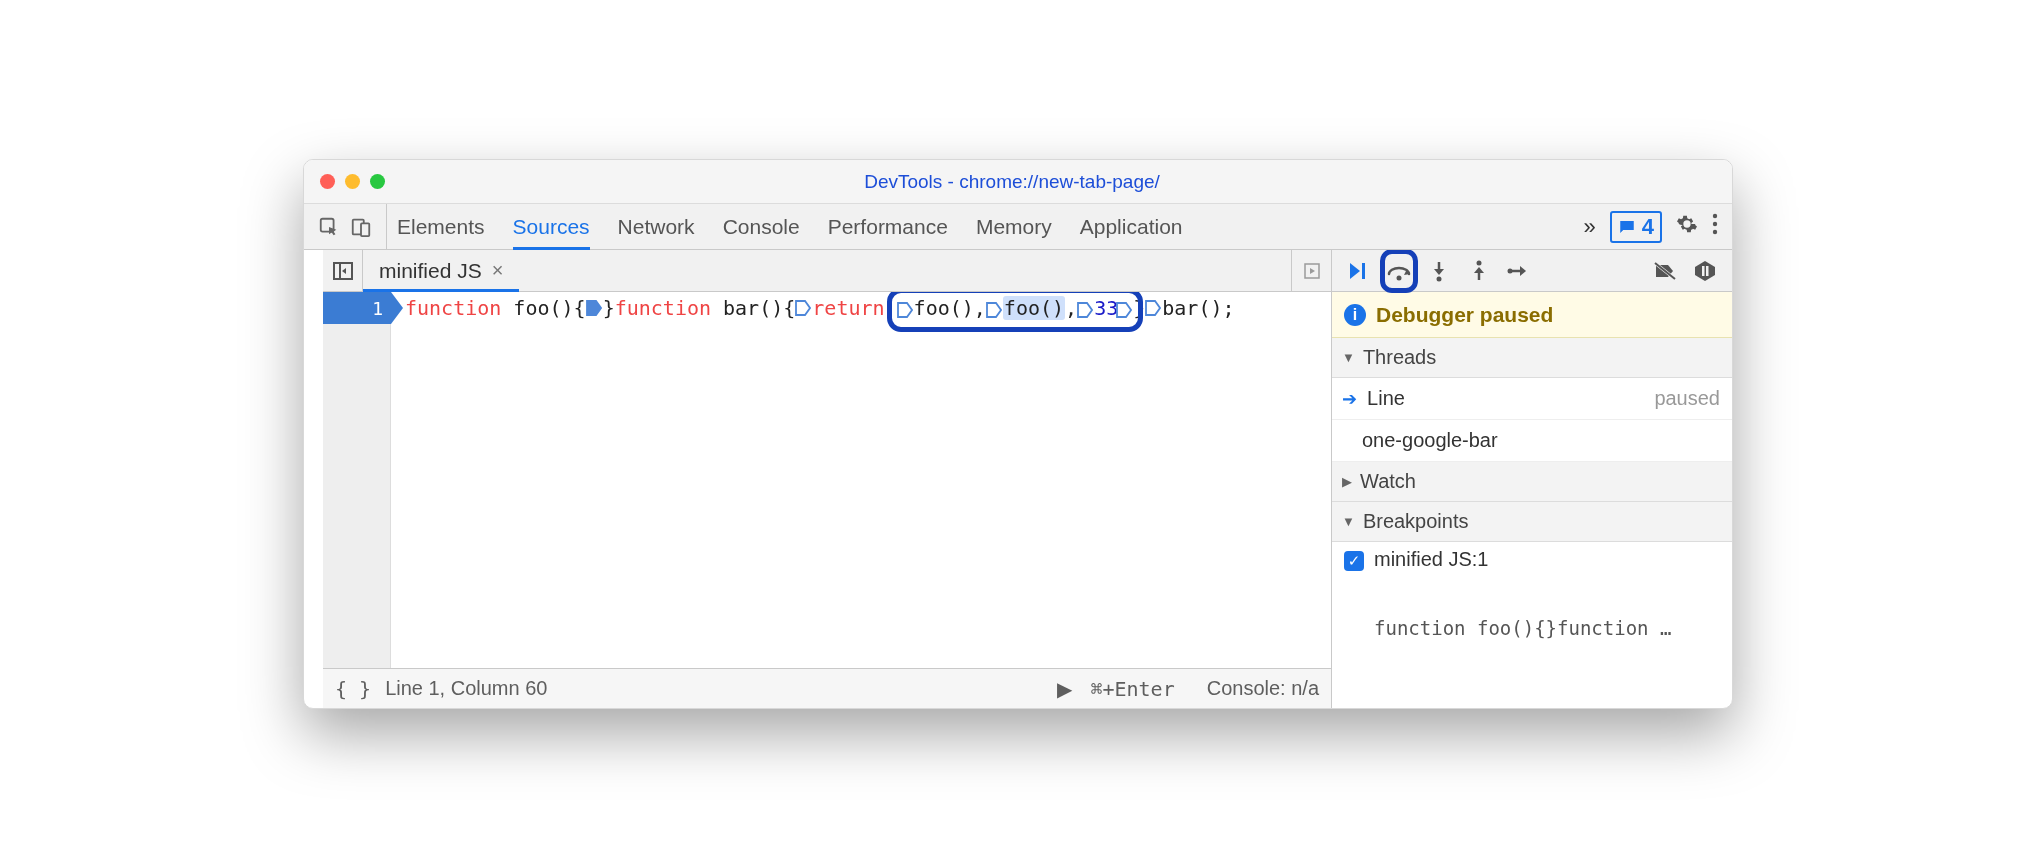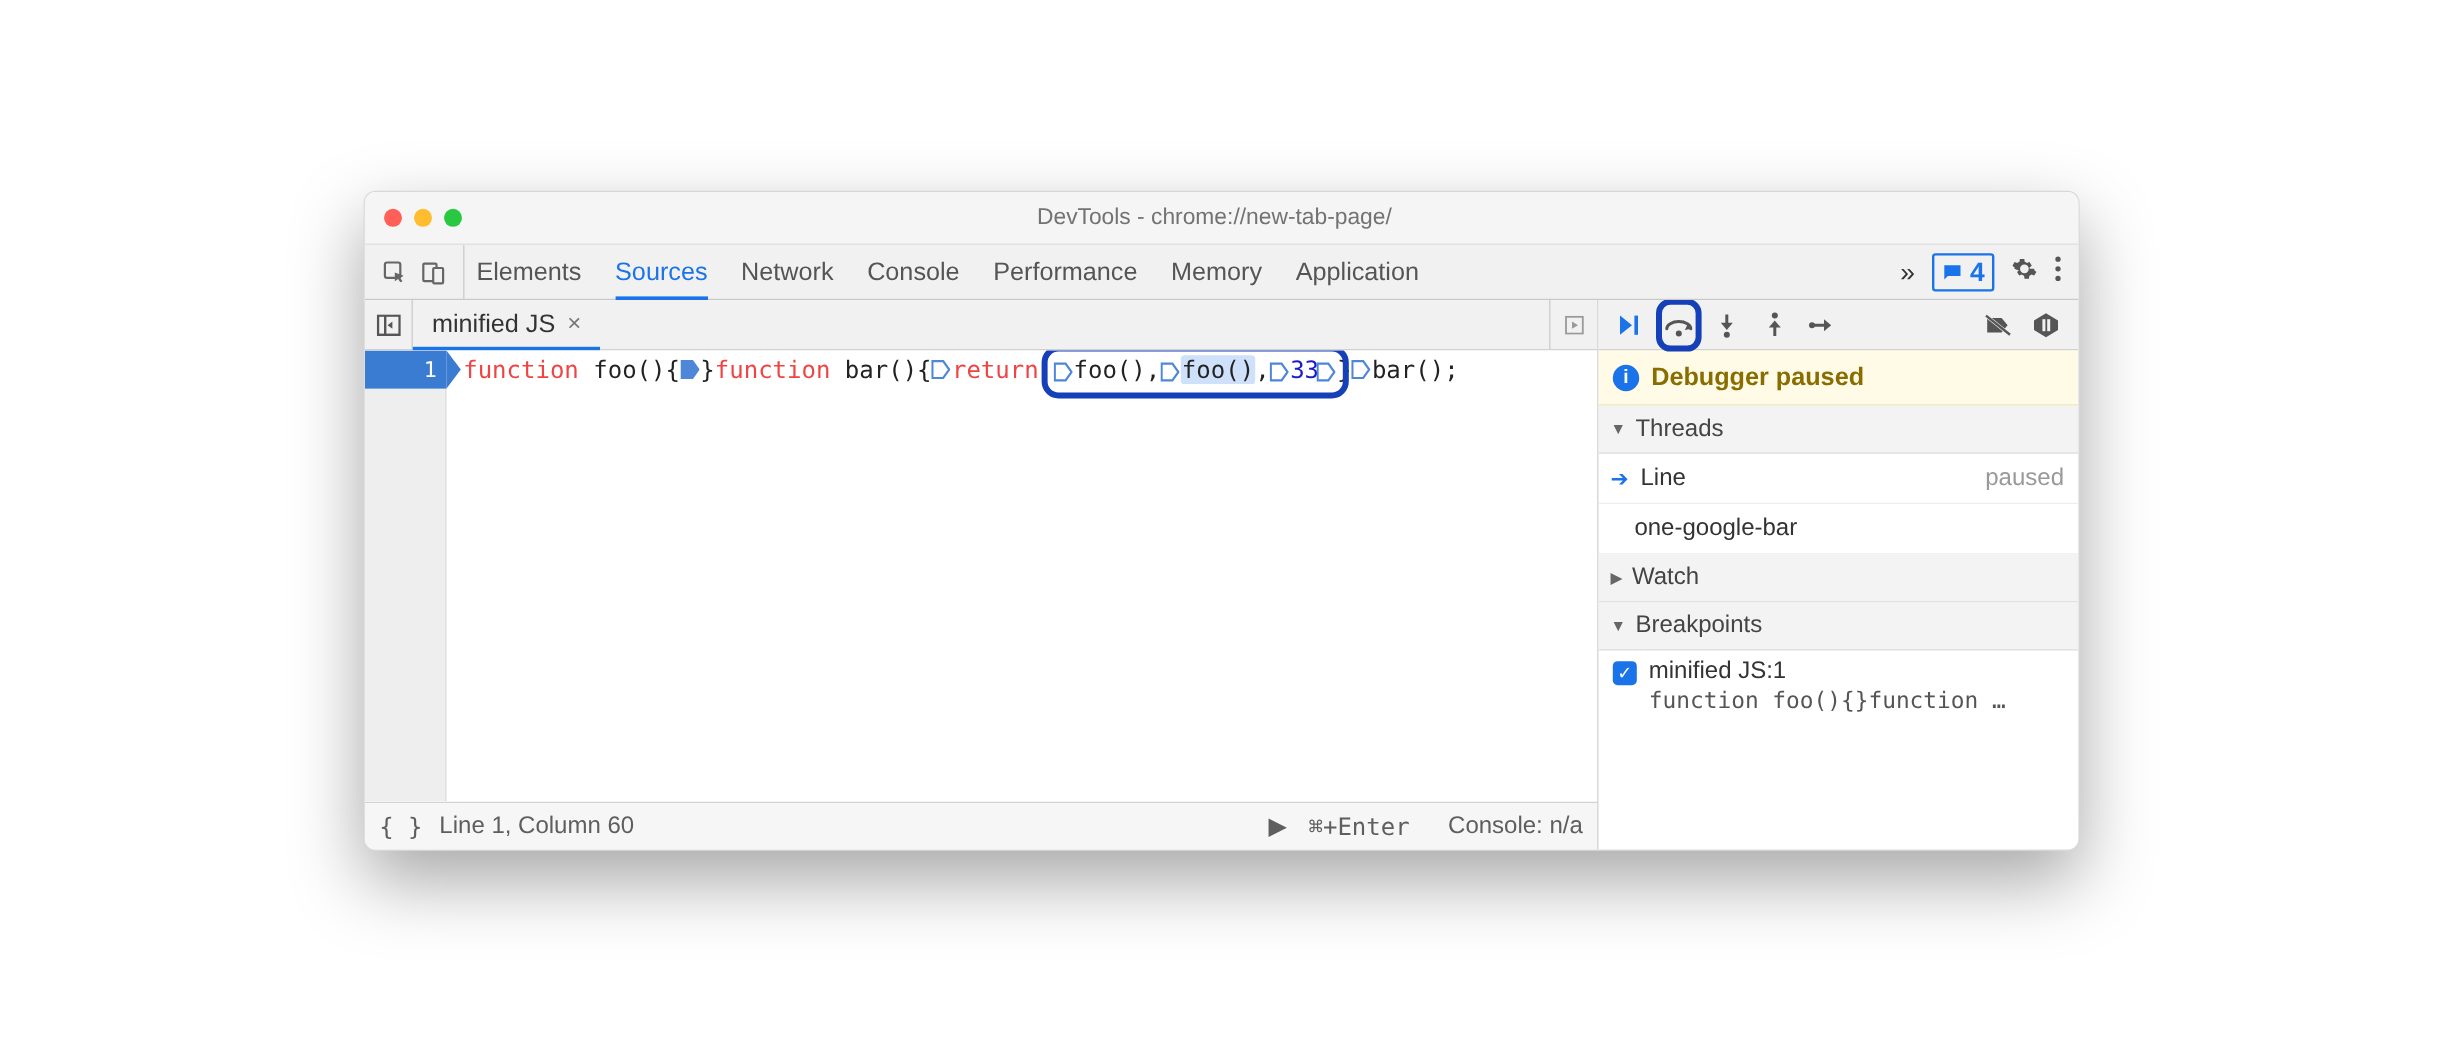--- a/index.html
+++ b/index.html
@@ -9,35 +9,35 @@
     width: 1430px; height: 550px; background: #fff;
     border-radius: 10px; box-shadow: 0 25px 60px rgba(0,0,0,0.35);
     overflow: hidden; border: 1px solid #d8d8d8; display: flex; flex-direction: column;
     font-size: 22px; color: #333;
   }
   
   .titlebar { height: 44px; display: flex; align-items: center; position: relative; background: #f5f5f5; border-bottom: 1px solid #dcdcdc; }
   .traffic { display: flex; gap: 10px; padding-left: 16px; }
   .dot { width: 15px; height: 15px; border-radius: 50%; }
   .dot.red { background: #ff5f57; } .dot.yellow { background: #febc2e; } .dot.green { background: #28c840; }
-  .title { position:absolute; left:0; right:12px; text-align:center; font-size: 19px; color: #737373; font-weight: 500; pointer-events:none; }
+  .title { position:absolute; left:0; right:12px; text-align:center; font-size: 19px; color: #1d4ed8; font-weight: 500; pointer-events:none; }
   
   .toolbar { height: 46px; display: flex; align-items: stretch; border-bottom: 1px solid #c9c9c9; background:#f1f1f1; }
   .tb-left { display:flex; align-items:center; gap: 6px; padding: 0 12px; border-right: 1px solid #c9c9c9; }
   .ic { width: 26px; height: 26px; color:#666; display:inline-flex; align-items:center; justify-content:center; }
   .tabs { display:flex; align-items:stretch; flex:1; padding-left: 10px; gap: 28px; }
   .tab { display:flex; align-items:center; font-size: 21px; color:#555; cursor:pointer; }
   .tab.active { color:#1a73e8; font-weight:500; position:relative; }
   .tab.active::after { content:""; position:absolute; left:0; right:0; bottom:-1px; height:3px; background:#1a73e8; }
   .tb-right { display:flex; align-items:center; gap: 14px; padding: 0 14px; }
   .chevmore { font-size: 22px; color:#333; }
   .issues { display:flex; align-items:center; gap:6px; border:2px solid #1a73e8; border-radius:3px; padding:1px 6px; color:#1a73e8; font-weight:600;}
   .gear, .kebab { font-size:22px; color:#555; }
   
-  .main { flex:1; display:flex; overflow:hidden; }
+  .main { flex:1; display:flex; overflow:hidden;padding-left:19px; }
   .left { flex:1; display:flex; flex-direction:column; border-right:1px solid #c9c9c9; }
   .right { width: 400px; display:flex; flex-direction:column; overflow:hidden; }
   
   .filebar { height: 42px; display:flex; align-items:stretch; border-bottom:1px solid #c9c9c9; background:#f1f1f1; }
   .navtoggle { width:40px; display:flex; align-items:center; justify-content:center; border-right:1px solid #c9c9c9; color:#555;}
   .filetab { display:flex; align-items:center; gap:10px; padding:0 16px; font-size:21px; color:#333; position:relative; cursor:pointer;}
   .filetab.active::after { content:""; position:absolute; left:0; right:0; bottom:-1px; height:3px; background:#1a73e8;}
   .filetab .x { color:#777; font-size:20px; }
   .filebar .sp { flex:1; }
   .runcell { width:40px; display:flex; align-items:center; justify-content:center; color:#888; border-left:1px solid #c9c9c9;}
@@ -80,21 +80,21 @@
   .paused { height:46px; background:#fffbe6; border-bottom:1px solid #e8e2b0; display:flex; align-items:center; gap:10px; padding:0 12px; color:#8a6d00; font-weight:700; font-size:21px;}
   .paused .info { width:22px; height:22px; border-radius:50%; background:#1a73e8; color:#fff; font-weight:700; font-size:16px; display:flex; align-items:center; justify-content:center;}
   .section-h { height:40px; display:flex; align-items:center; gap:8px; padding:0 10px; background:#f3f3f3; border-bottom:1px solid #dcdcdc; color:#444; font-size:20px; cursor:pointer;}
   .tri { font-size:13px; color:#666; }
   .thread { height:42px; display:flex; align-items:center; padding:0 12px 0 30px; font-size:20px; border-bottom:1px solid #eee;}
   .thread .state { margin-left:auto; color:#999; }
   .thread .arrow { color:#1a73e8; margin-left:-20px; margin-right:10px; font-size:18px;}
   .bpitem { padding: 6px 12px 10px 12px; font-size:20px; display:flex; gap:10px; align-items:flex-start;}
   .cbx { width:20px; height:20px; border-radius:4px; background:#1a73e8; display:inline-flex; align-items:center; justify-content:center; color:#fff; font-size:15px; margin-top:3px; flex-shrink:0;}
   .bpitem .txt { display:flex; flex-direction:column; gap:2px; overflow:hidden;}
-  .bpitem .code2 { font-family: ui-monospace,Menlo,monospace; font-size:19px; color:#555; white-space:nowrap; overflow:hidden; text-overflow:ellipsis; max-width: 320px;}
+  .bpitem .code2 { font-family: ui-monospace,Menlo,monospace; font-size:19px; color:#555; white-space:nowrap; overflow:hidden; text-overflow:ellipsis; max-width: 320px; margin-top: 44px;}
 </style>
 </head>
 <body>
 
 <div class="window">
 
   <div class="titlebar">
     <div class="traffic">
       <div class="dot red"></div>
       <div class="dot yellow"></div>

